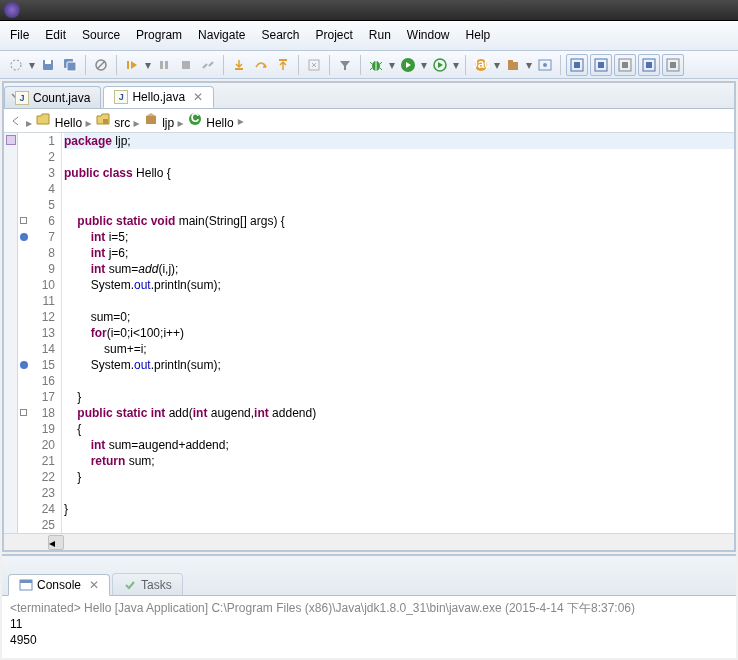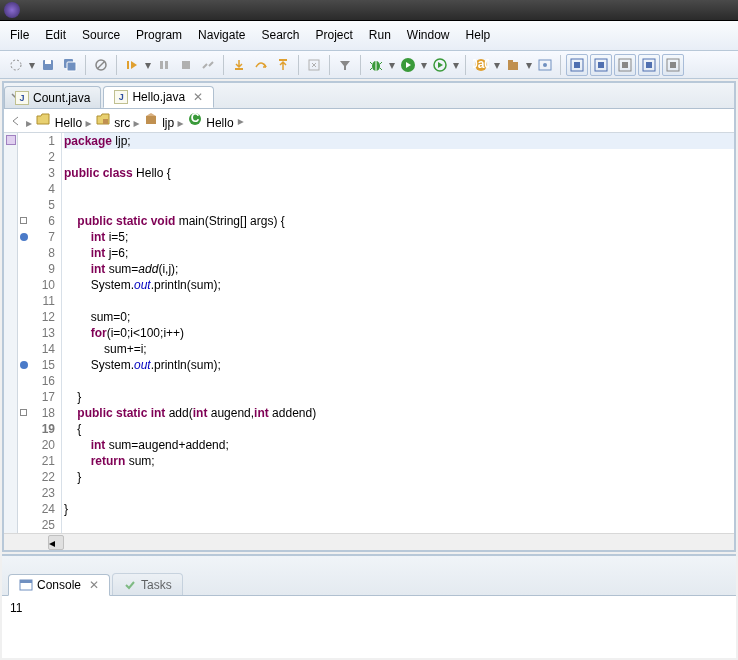--- a/index.html
+++ b/index.html
@@ -24,21 +24,21 @@
 .breadcrumb .bsep{color:#888}
 .bicon{width:16px;height:16px;display:inline-flex;align-items:center;justify-content:center}
 .editor-wrap{flex:1;display:flex;overflow:hidden;position:relative}
 .leftstrip{width:14px;background:#f0f4f8;border-right:1px solid #d0d8e0;display:flex;flex-direction:column;align-items:center;padding-top:2px;gap:2px}
 .outline-icon{width:10px;height:10px;background:#e0d0f0;border:1px solid #a080c0}
 .gutter{width:44px;background:#fff;border-right:1px solid #d8e0e8;text-align:right;color:#787878;font-family:Consolas,monospace;font-size:12px;line-height:16px;padding-right:6px;position:relative}
 .gutter .marker{position:absolute;left:2px;width:8px;height:8px;border-radius:50%}
 .code{flex:1;font-family:Consolas,monospace;font-size:12px;line-height:16px;white-space:pre;padding-left:2px;overflow:hidden}
 .code .line1{background:#e8f0fa}
 .k{color:#7f0055;font-weight:bold}
-.s{color:#0000c0;font-style:italic}
+.s{color:#0000c0;}
 .m{font-style:italic}
 .bottom-panel{height:110px;border-top:2px solid #b8c8d8;background:#fff;display:flex;flex-direction:column;margin:0 2px 2px 2px}
 .btabs{height:40px;display:flex;align-items:flex-end;background:linear-gradient(to bottom,#f0f4f8,#e4eaf0);border-bottom:1px solid #b0c0d0;padding-left:6px}
 .bcontent{flex:1;padding:4px 8px;font-family:Consolas,monospace;font-size:12px;line-height:16px;overflow:hidden}
 svg{display:block}
 .hscroll{height:17px;background:#f0f0f0;border-top:1px solid #d8d8d8;display:flex;align-items:center}
 .hscroll .thumb{height:15px;background:#e0e0e0;border:1px solid #c0c0c0;border-radius:2px;margin-left:44px;width:16px}
 </style>
 </head>
 <body>
@@ -278,21 +278,21 @@
         <div style="position: relative;">9</div>
         <div style="position: relative;">10</div>
         <div style="position: relative;">11</div>
         <div style="position: relative;">12</div>
         <div style="position: relative;">13</div>
         <div style="position: relative;">14</div>
         <div style="position: relative;">15<div class="marker" style="background: rgb(74, 122, 200); top: 4px;"></div></div>
         <div style="position: relative;">16</div>
         <div style="position: relative;">17</div>
         <div style="position: relative;">18<div class="marker" style="position: absolute; left: 2px; top: 4px; width: 7px; height: 7px; background: rgb(255, 255, 255); border: 1px solid rgb(136, 136, 136); border-radius: 0px;"></div></div>
-        <div style="position: relative; font-weight: bold;">19</div>
+        <div style="position: relative;">19</div>
         <div style="position: relative;">20</div>
         <div style="position: relative;">21</div>
         <div style="position: relative;">22</div>
         <div style="position: relative;">23</div>
         <div style="position: relative;">24</div>
         <div style="position: relative;">25</div>
       </div>
     <div class="code" id="code"><div class="line1"><span class="k">package</span> ljp;</div><div>&nbsp;</div><div><span class="k">public class</span> Hello {</div><div>&nbsp;</div><div>&nbsp;</div><div>    <span class="k">public static void</span> main(String[] args) {</div><div>        <span class="k">int</span> i=5;</div><div>        <span class="k">int</span> j=6;</div><div>        <span class="k">int</span> sum=<span class="m">add</span>(i,j);</div><div>        System.<span class="s">out</span>.println(sum);</div><div>&nbsp;</div><div>        sum=0;</div><div>        <span class="k">for</span>(i=0;i&lt;100;i++)</div><div>            sum+=i;</div><div>        System.<span class="s">out</span>.println(sum);</div><div>&nbsp;</div><div>    }</div><div>    <span class="k">public static int</span> add(<span class="k">int</span> augend,<span class="k">int</span> addend)</div><div>    {</div><div>        <span class="k">int</span> sum=augend+addend;</div><div>        <span class="k">return</span> sum;</div><div>    }</div><div>&nbsp;</div><div>}</div><div>&nbsp;</div></div>
   </div>
   <div class="hscroll">
@@ -311,17 +311,19 @@
       <span class="close">✕</span>
     </div>
     <div class="tab" style="opacity:.6">
       <svg width="14" height="14">
           <path d="M3 7 L6 10 L11 4" stroke="#3a9a3a" fill="none" stroke-width="2"></path>
         </svg>
       <span>Tasks</span>
     </div>
   </div>
   <div class="bcontent">
+    <div style="color:#888">&lt;terminated&gt; Hello [Java Application] C:\Program Files (x86)\Java\jdk1.8.0_31\bin\javaw.exe (2015-4-14 下午8:37:06)</div>
     <div id="console-out">
         <div>11</div>
+        <div>4950</div>
       </div>
   </div>
 </div>
 
 </body></html>

